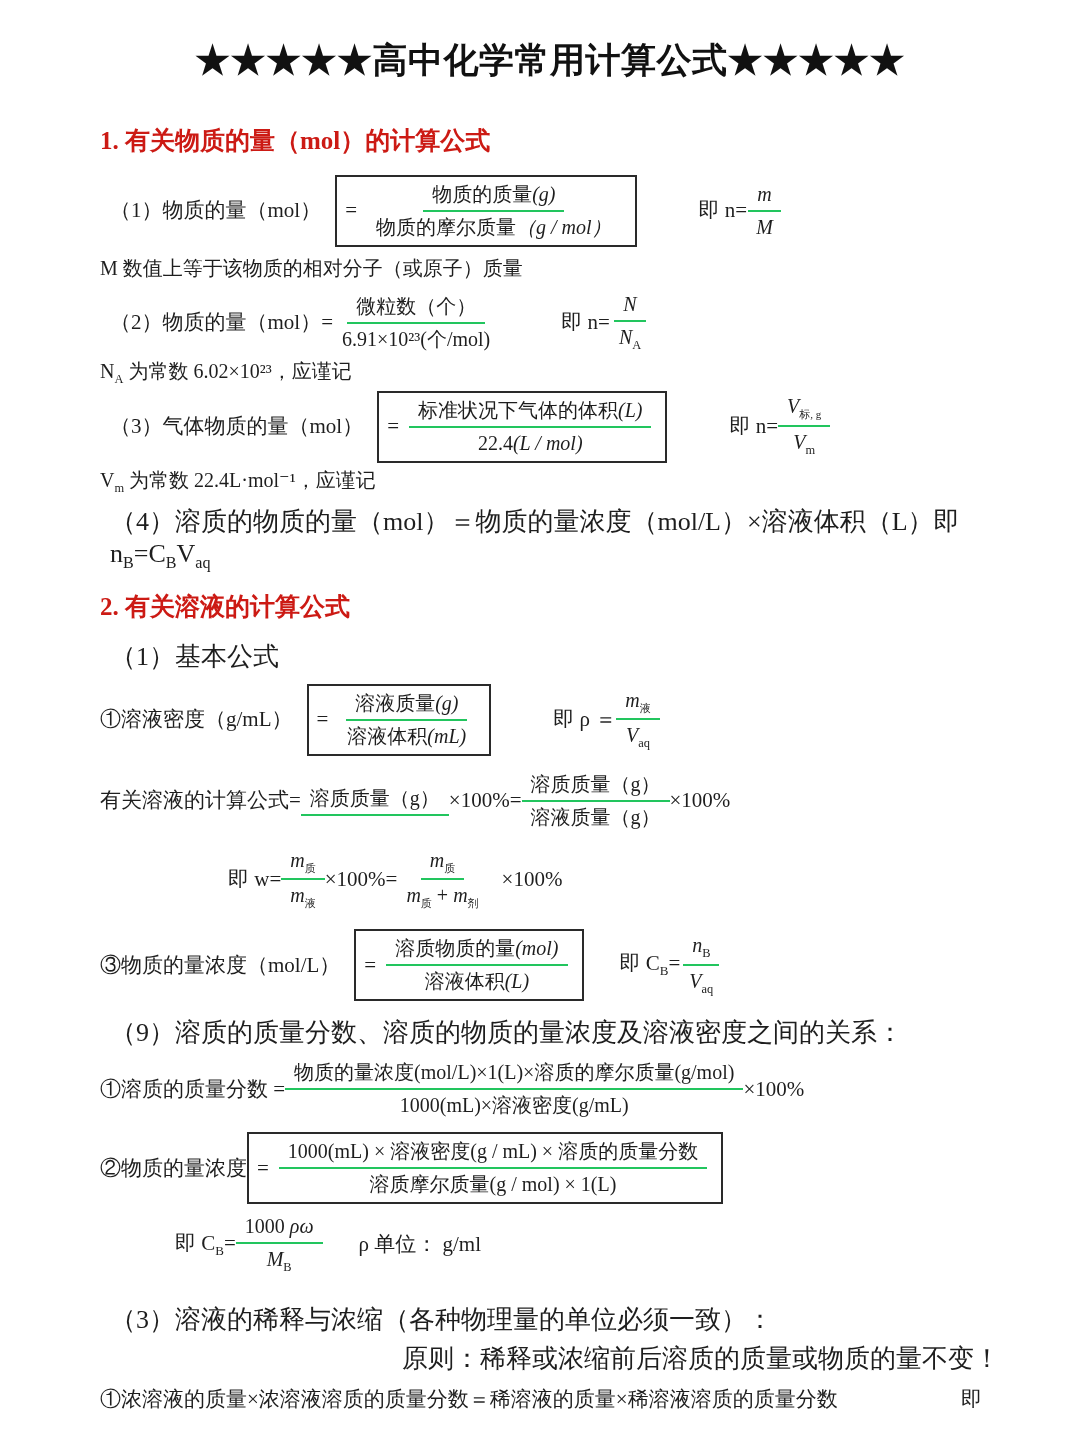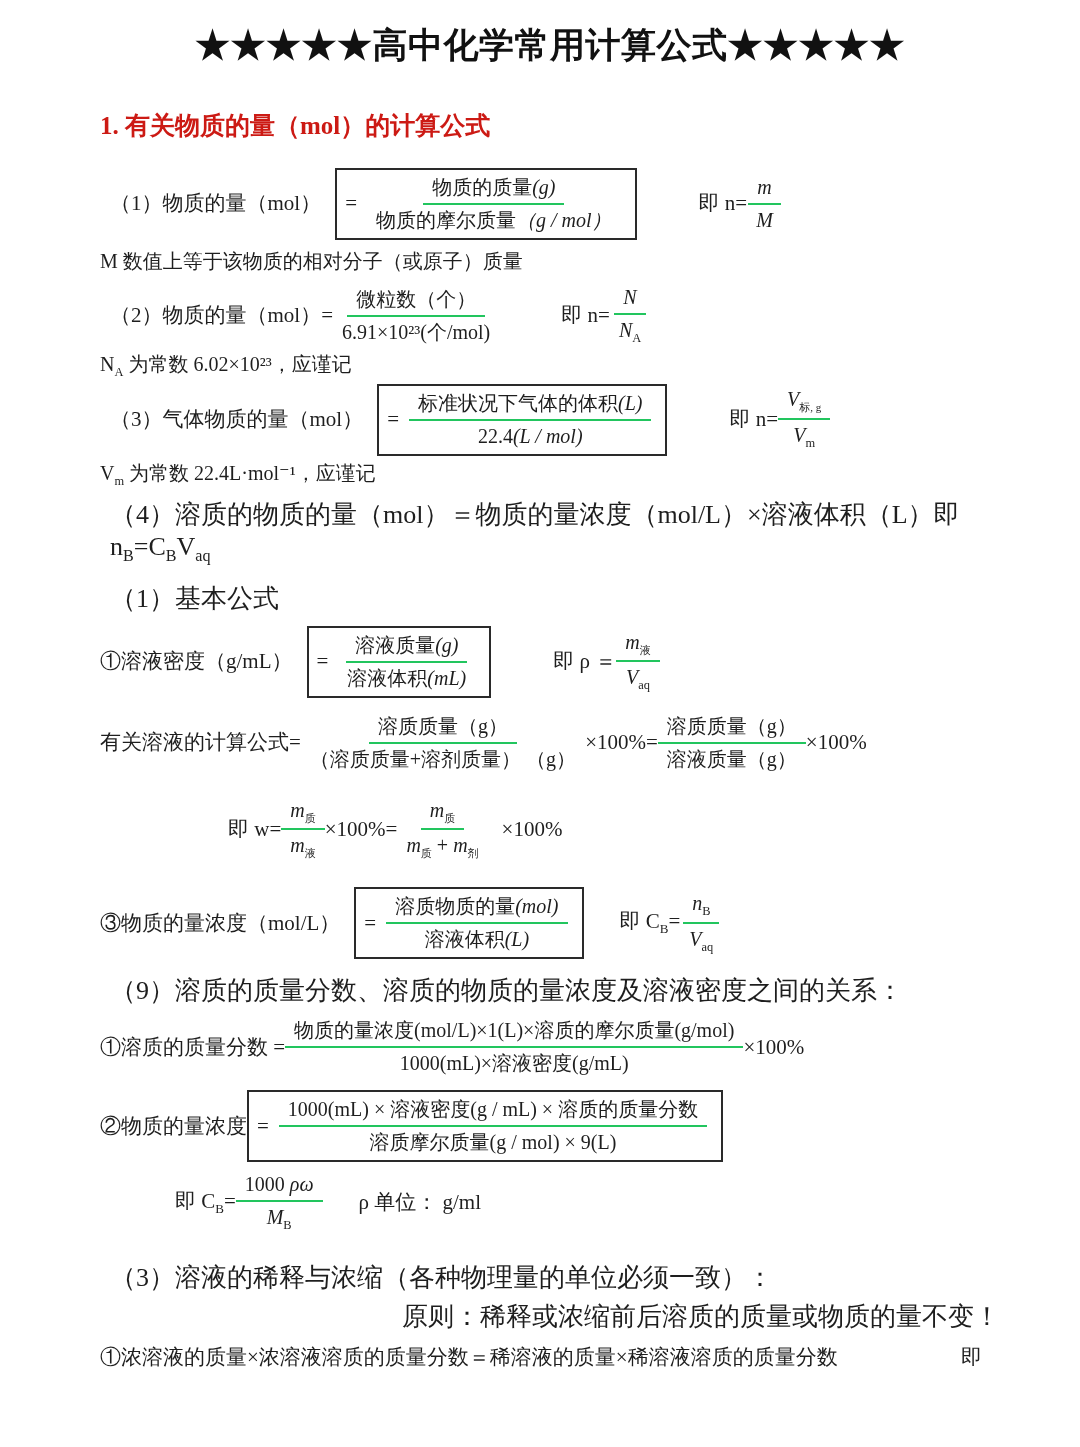--- a/index.html
+++ b/index.html
@@ -4,21 +4,21 @@
 <style>
   * { box-sizing: border-box; }
   html, body { margin: 0; padding: 0; }
   body {
     width: 1080px; height: 1447px;
     background: #ffffff;
     color: #1e1e1e;
     font-family: "Liberation Serif", "DejaVu Serif", serif;
     overflow: hidden;
   }
-  .page { padding: 22px 80px 20px 100px; }
+  .page { padding: 37px 80px 20px 100px; }
 
   .doc-title {
     text-align: center;
     font-size: 35px;
     font-weight: bold;
     color: #111;
     letter-spacing: 0.5px;
   }
 
   .red-heading {
@@ -65,21 +65,21 @@
   .gap-s { margin-left: 14px; }
   .gap-m { margin-left: 36px; }
   .gap-l { margin-left: 62px; }
 
   
   .mt4  { margin-top: 4px; }
   .mt8  { margin-top: 8px; }
   .mt10 { margin-top: 10px; }
   .mt14 { margin-top: 14px; }
   .mt16 { margin-top: 16px; }
-  .mt18 { margin-top: 26px; }
+  .mt18 { margin-top: 18px; }
   .mt26 { margin-top: 26px; }
 
   .ml10  { margin-left: 10px; }
   .ml40  { margin-left: 40px; text-align: right; }
   .ml75  { margin-left: 75px; }
   .ml128 { margin-left: 128px; }
 
   .spread { justify-content: space-between; padding-right: 18px; }
 </style>
 </head>
@@ -143,20 +143,21 @@
   </div>
 
   <div class="note mt4">
     <span>V</span><sub>m</sub><span> 为常数 22.4L·mol⁻¹，应谨记</span>
   </div>
 
   <div class="plainline mt8">
     <span>（4）溶质的物质的量（mol）＝物质的量浓度（mol/L）×溶液体积（L）即 </span><span>n</span><sub>B</sub><span>=</span><span>C</span><sub>B</sub><span>V</span><sub>aq</sub>
   </div>
 
+  <div class="red-heading second">2.  有关溶液的计算公式</div>
 
   <div class="plainline mt16">（1）基本公式</div>
 
   <div class="row mt10">
     <span>①溶液密度（g/mL）</span>
     <span class="box gap-s">
       <span>=</span>
       <span class="frac">
         <span class="num"><span>溶液质量</span><span class="mi">(g)</span></span>
         <span class="den"><span>溶液体积</span><span class="mi">(mL)</span></span>
@@ -166,21 +167,20 @@
     <span class="frac">
       <span class="num"><span class="mi">m</span><sub class="cjk">液</sub></span>
       <span class="den"><span class="mi">V</span><sub>aq</sub></span>
     </span>
   </div>
 
   <div class="row mt16">
     <span>有关溶液的计算公式=</span>
     <span class="frac">
       <span class="num">溶质质量（g）</span>
-      <span class="den">（溶质质量+溶剂质量） （g）</span>
     </span>
     <span>×100%=</span>
     <span class="frac">
       <span class="num">溶质质量（g）</span>
       <span class="den">溶液质量（g）</span>
     </span>
     <span>×100%</span>
   </div>
 
   <div class="row mt18 ml128">
@@ -223,21 +223,21 @@
     </span>
     <span>×100%</span>
   </div>
 
   <div class="row mt14">
     <span>②物质的量浓度</span>
     <span class="box">
       <span>=</span>
       <span class="frac">
         <span class="num">1000(mL) × 溶液密度(g / mL) × 溶质的质量分数</span>
-        <span class="den">溶质摩尔质量(g / mol) × 9(L)</span>
+        <span class="den">溶质摩尔质量(g / mol) × 1(L)</span>
       </span>
     </span>
   </div>
 
   <div class="row mt10 ml75">
     <span><span>即 C</span><sub>B</sub><span>=</span></span>
     <span class="frac">
       <span class="num"><span>1000 </span><span class="mi">ρω</span></span>
       <span class="den"><span class="mi">M</span><sub>B</sub></span>
     </span>

